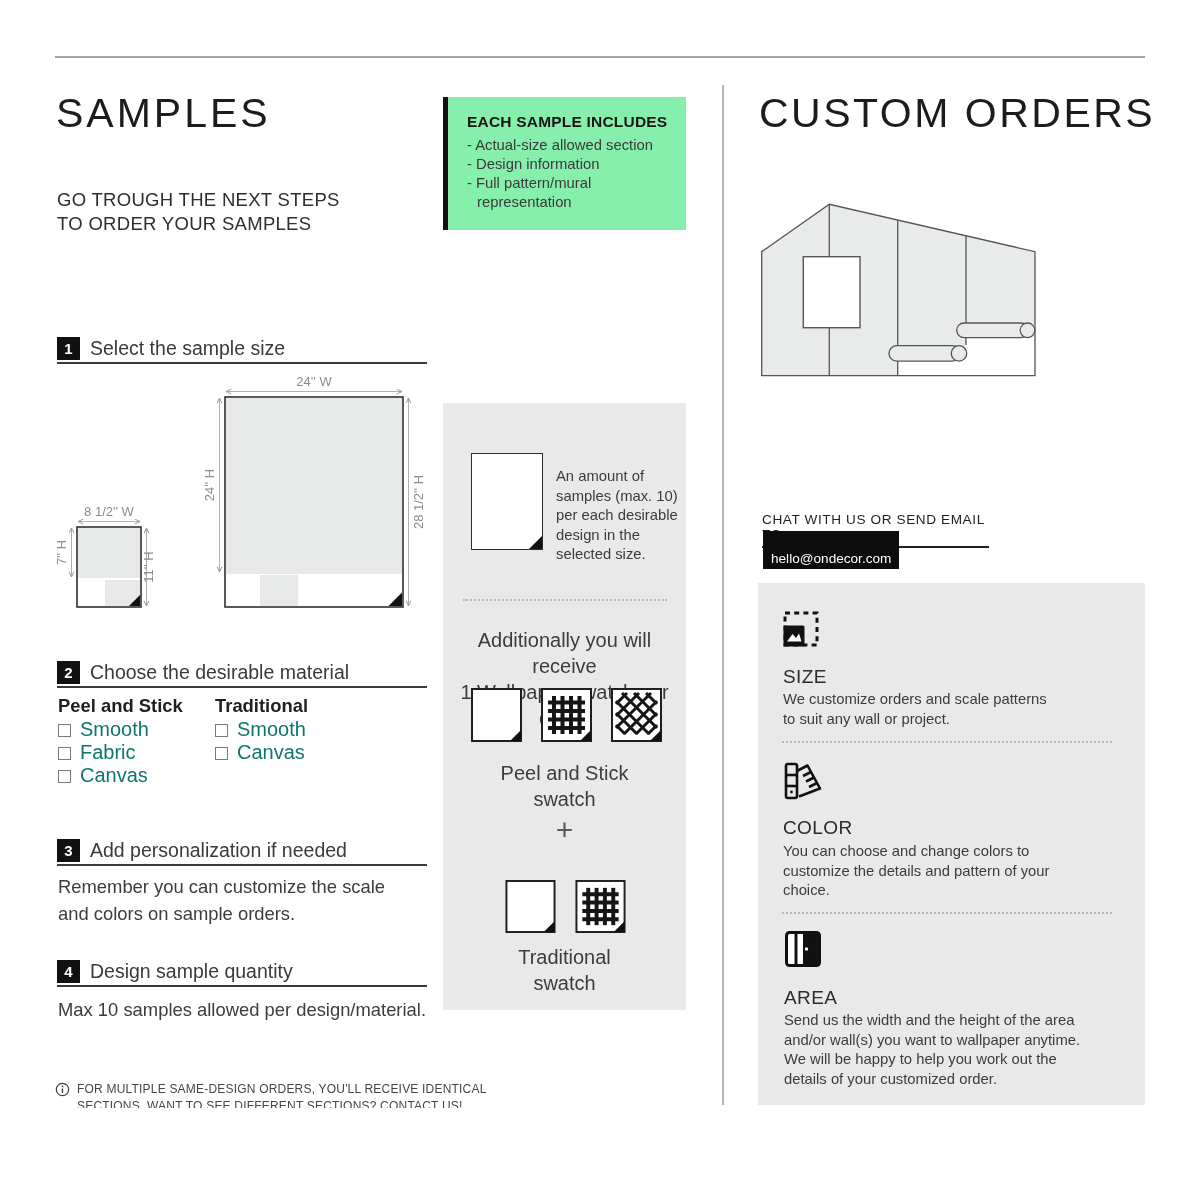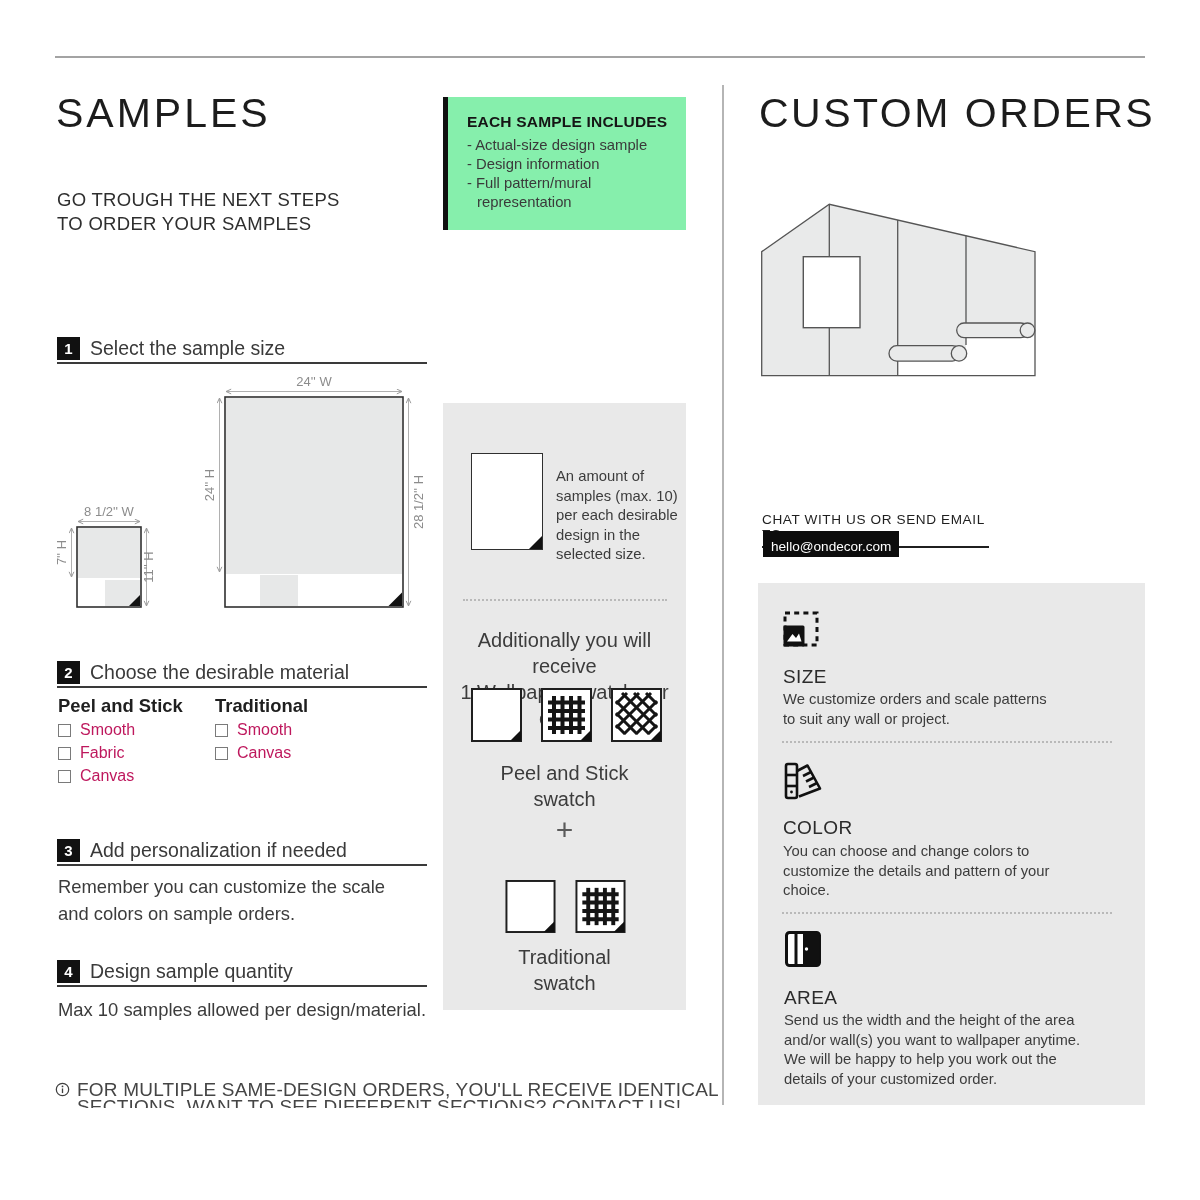--- a/index.html
+++ b/index.html
@@ -21,24 +21,24 @@
   .step-header{left:57px;width:370px;height:24px;border-bottom:2px solid #3a3a3a;
                display:flex;align-items:center;gap:10px;padding-bottom:2px;}
   .step-num{width:23px;height:23px;background:#111;color:#fff;font-size:15px;font-weight:bold;
             display:flex;align-items:center;justify-content:center;flex:0 0 auto;}
   .step-title{font-size:19.5px;color:#3a3a3a;}
   .step-body{font-size:18.4px;line-height:27px;color:#3c3c3c;}
 
   .mat-title{font-size:18.4px;font-weight:bold;color:#1f1f1f;}
   .chk-row{display:flex;gap:9px;align-items:flex-start;}
   .chk-box{width:11px;height:11px;border:1.5px solid #7a7a7a;margin-top:4px;flex:0 0 auto;background:#fff;}
-  .chk-label{font-size:16px;color:#be185d;line-height:19px;}
+  .chk-label{font-size:20px;color:#0f766e;line-height:19px;}
 
   .footnote{left:55px;top:1081px;display:flex;gap:7px;align-items:flex-start;}
-  .footnote-text{font-size:19px;line-height:17px;letter-spacing:.2px;color:#454545;}
+  .footnote-text{font-size:12px;line-height:17px;letter-spacing:.2px;color:#454545;}
 
   
   .includes-box{left:443px;top:97px;width:243px;height:133px;background:#86efac;
                 border-left:5px solid #111;box-sizing:border-box;padding:16px 8px 0 19px;}
   .includes-title{font-size:15.5px;font-weight:bold;color:#151515;letter-spacing:.2px;margin-bottom:5px;}
   .includes-item{font-size:14.8px;line-height:19px;color:#3a3a3a;padding-left:10px;text-indent:-10px;}
   .includes-item::before{content:"- ";}
 
   .receive-header{left:443px;top:363px;width:243px;height:40px;background:#161616;color:#fff;
                   display:flex;align-items:center;justify-content:center;font-size:16.5px;letter-spacing:3px;}
@@ -55,21 +55,21 @@
   .peel-label{top:760px;}
   .plus-sign{top:815px;font-size:30px;font-weight:300;color:#5a5a5a;line-height:30px;}
   .trad-label{top:944px;}
 
   
   .custom-title{left:759px;top:93px;letter-spacing:2.5px;}
   .right-intro{left:762px;top:407px;width:360px;font-size:18.5px;line-height:26.5px;color:#3c3c3c;}
   .contact-label{left:762px;top:512px;width:227px;font-size:13.6px;letter-spacing:.6px;color:#1f1f1f;
                  border-bottom:2px solid #1f1f1f;padding-bottom:4px;}
   .email-badge{left:763px;top:531px;background:#0c0c0c;color:#fff;font-size:13.6px;
-               padding:8px 8px 3px;display:inline-block;cursor:pointer;}
+               padding:20px 8px 3px;display:inline-block;cursor:pointer;}
   .features-panel{left:758px;top:583px;width:387px;height:522px;background:#e9e9e9;}
   .feat-title{font-size:19px;color:#2b2b2b;letter-spacing:.4px;}
   .feat-body{width:345px;font-size:14.8px;line-height:19.5px;color:#3c3c3c;}
   .fdot{width:330px;}
 
   svg text{font-family:"Liberation Sans",sans-serif;}
 </style>
 </head>
 <body>
 
@@ -172,21 +172,21 @@
       <circle cx="8" cy="8" r="6.6" fill="none" stroke="#3f3f3f" stroke-width="1.3"></circle>
       <rect x="7.3" y="6.9" width="1.4" height="4.9" fill="#3f3f3f"></rect>
       <circle cx="8" cy="4.7" r="0.95" fill="#3f3f3f"></circle>
     </svg>
     <div class="footnote-text preline">FOR MULTIPLE SAME-DESIGN ORDERS, YOU'LL RECEIVE IDENTICAL
 SECTIONS. WANT TO SEE DIFFERENT SECTIONS? CONTACT US!</div>
   </div>
 
   <div class="abs includes-box">
     <div class="includes-title">EACH SAMPLE INCLUDES</div>
-    <div class="includes-item">Actual-size design sample</div>
+    <div class="includes-item">Actual-size allowed section</div>
     <div class="includes-item">Design information</div>
     <div class="includes-item">Full pattern/mural representation</div>
   </div>
 
   <div class="abs receive-panel"></div>
 
   <div class="abs sample-sheet fold"></div>
   <div class="abs samples-desc preline">An amount of
 samples (max. 10)
 per each desirable

